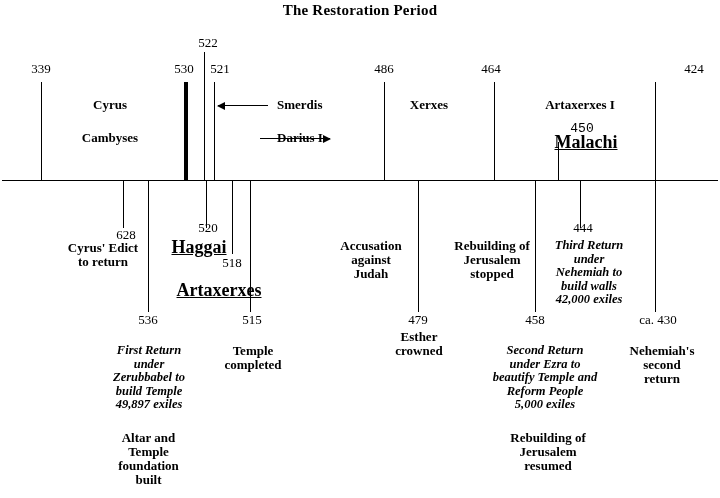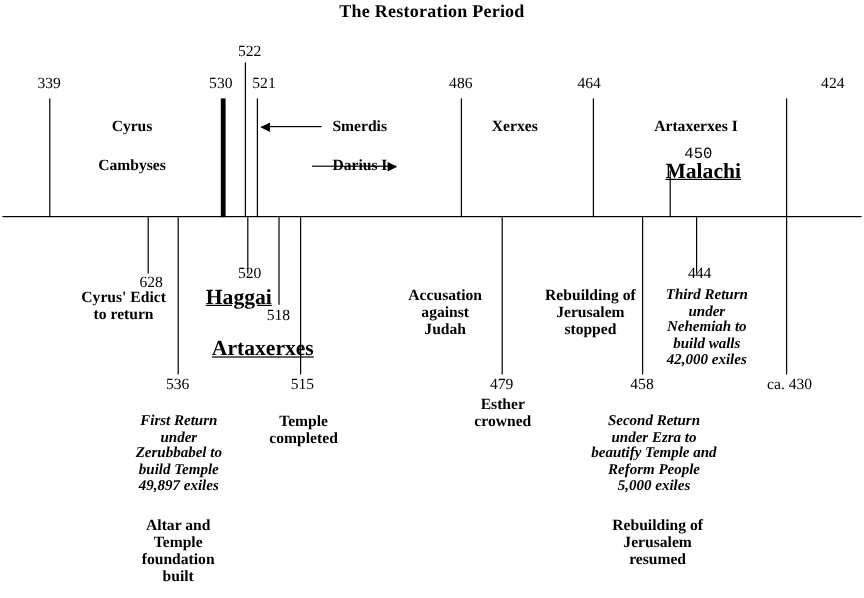--- a/index.html
+++ b/index.html
@@ -173,14 +173,15 @@
   <div class="lbl multi bold" style="left:334px; top:239px; width:74px;">Accusation<br>against<br>Judah</div>
 
   <div class="lbl multi bold" style="left:437px; top:239px; width:110px;">Rebuilding of<br>Jerusalem<br>stopped</div>
 
   <div class="lbl multi ital" style="left:480px; top:344px; width:130px;">Second Return<br>under Ezra to<br>beautify Temple and<br>Reform People<br>5,000 exiles</div>
 
   <div class="lbl multi bold" style="left:486px; top:431px; width:124px;">Rebuilding of<br>Jerusalem<br>resumed</div>
 
   <div class="lbl multi ital" style="left:540px; top:239px; width:98px;">Third Return<br>under<br>Nehemiah to<br>build walls<br>42,000 exiles</div>
 
+  <div class="lbl multi bold" style="left:620px; top:344px; width:84px;">Nehemiah's<br>second<br>return</div>
 
 </div>
 
 </body></html>

